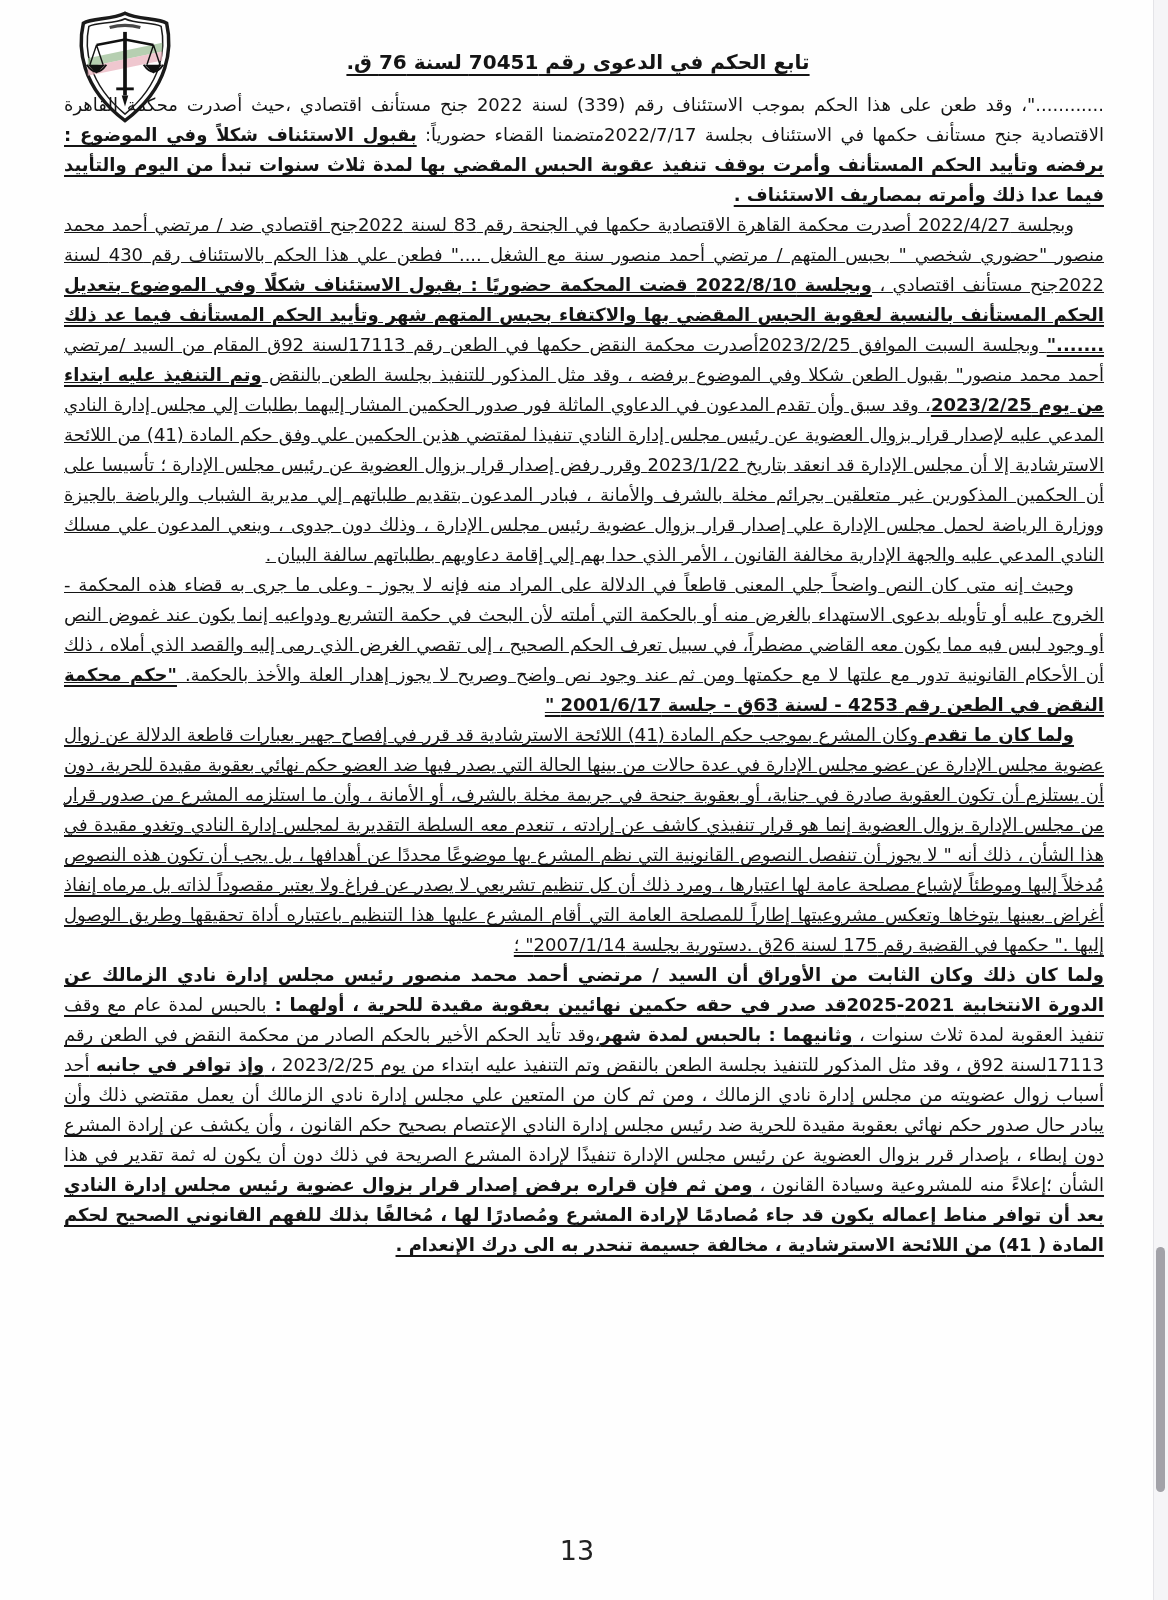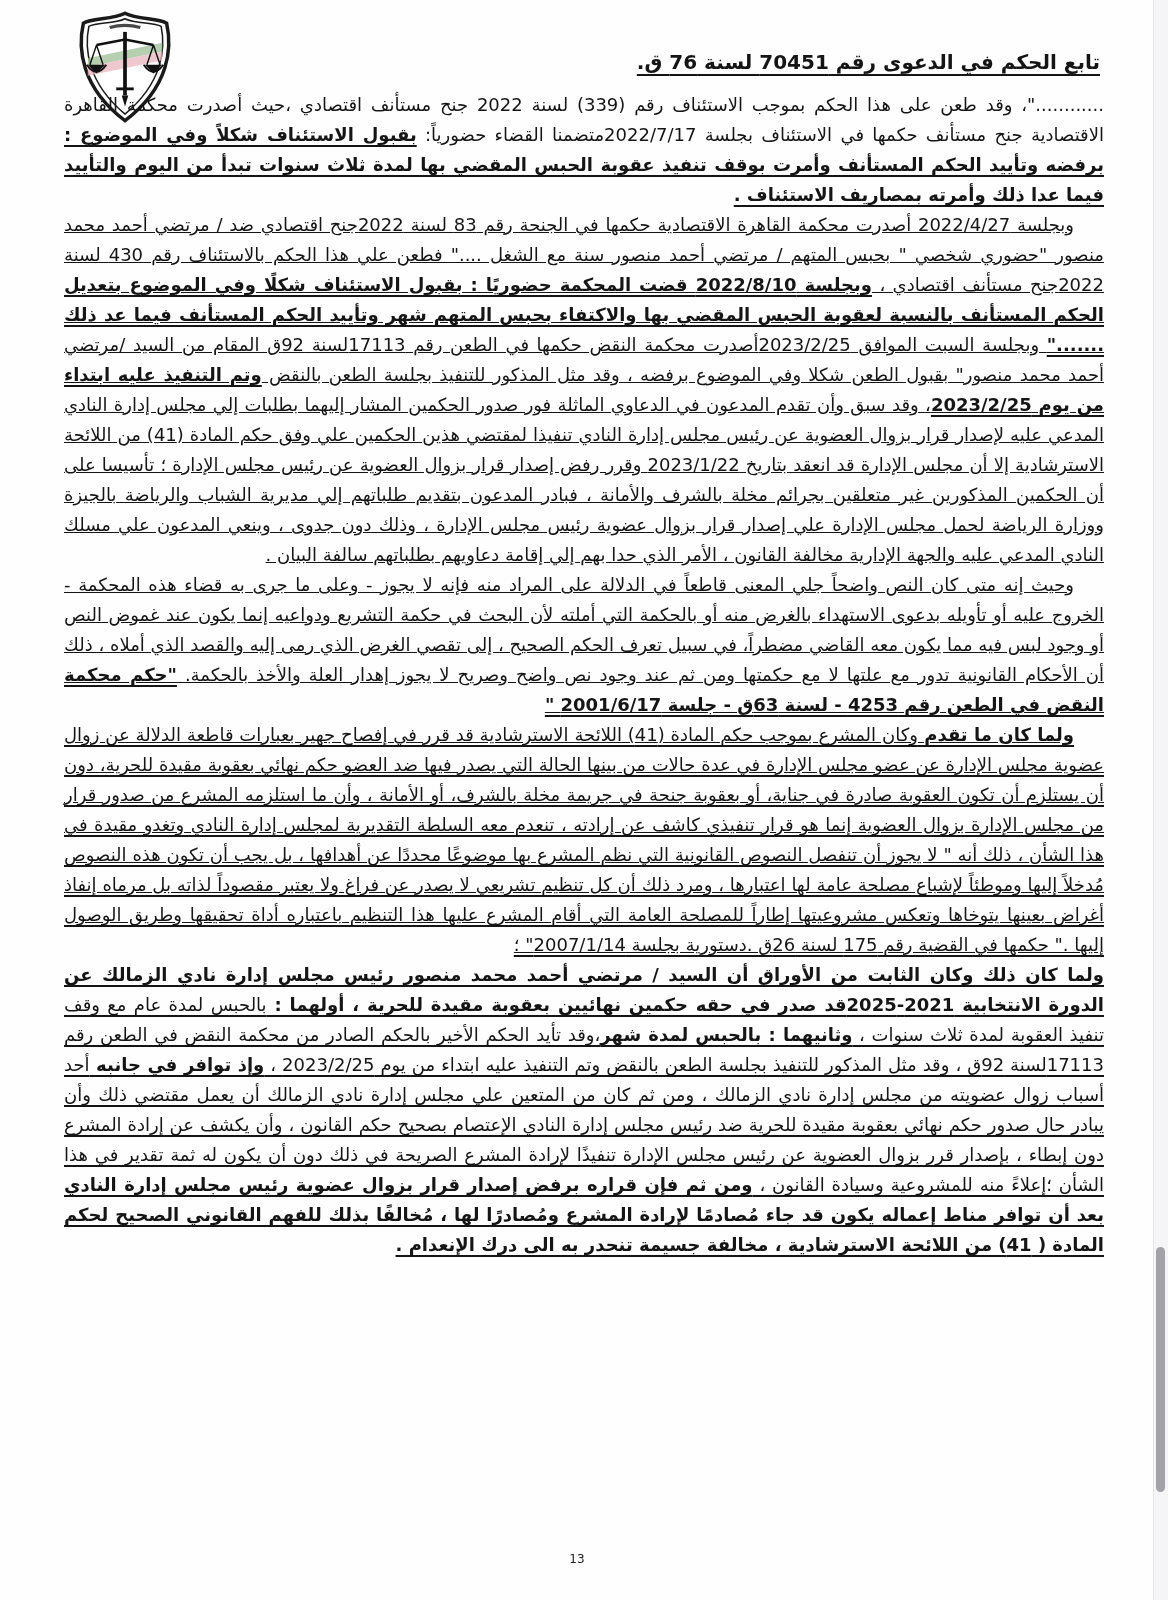--- a/index.html
+++ b/index.html
@@ -5,36 +5,36 @@
   html,body{margin:0;padding:0;}
   body{
     width:1168px;height:1600px;position:relative;overflow:hidden;
     background:#ffffff;color:#151515;
     font-family:"DejaVu Sans","Liberation Sans",sans-serif;
     direction:rtl;
   }
   .page-surface{position:absolute;inset:0;background:#fefefe;}
   .content{position:relative;padding:0 64px;}
   .doc-header{
-    margin:50px 4px 16px 0;
+    margin:50px 12px 16px 0;
     font-size:20px;font-weight:bold;
     text-decoration:underline;text-underline-offset:5px;text-decoration-thickness:2px;
-    text-align:right;
+    text-align:center;
   }
   .doc-body p.para{
     margin:0;padding:0;
     font-size:18px;line-height:30px;
     text-align:justify;text-justify:inter-word;
   }
   .doc-body p.para.indent{text-indent:30px;text-decoration:underline;}
   .doc-body span.b{font-weight:bold;}
   .doc-body span.u{text-decoration:underline;text-underline-offset:4px;text-decoration-thickness:1.5px;}
   .page-number{
     position:absolute;left:0;right:14px;bottom:34px;
-    text-align:center;font-size:12px;color:#222;
+    text-align:center;font-size:27px;color:#222;
   }
   
   .seal{position:absolute;top:10px;left:70px;width:110px;height:115px;}
   
   .scroll-track{
     position:absolute;top:0;right:0;width:14px;height:1600px;
     background:#f5f5f7;border-left:1px solid #e4e4e8;
   }
   .scroll-thumb{
     position:absolute;top:1247px;right:3px;width:9px;height:245px;

